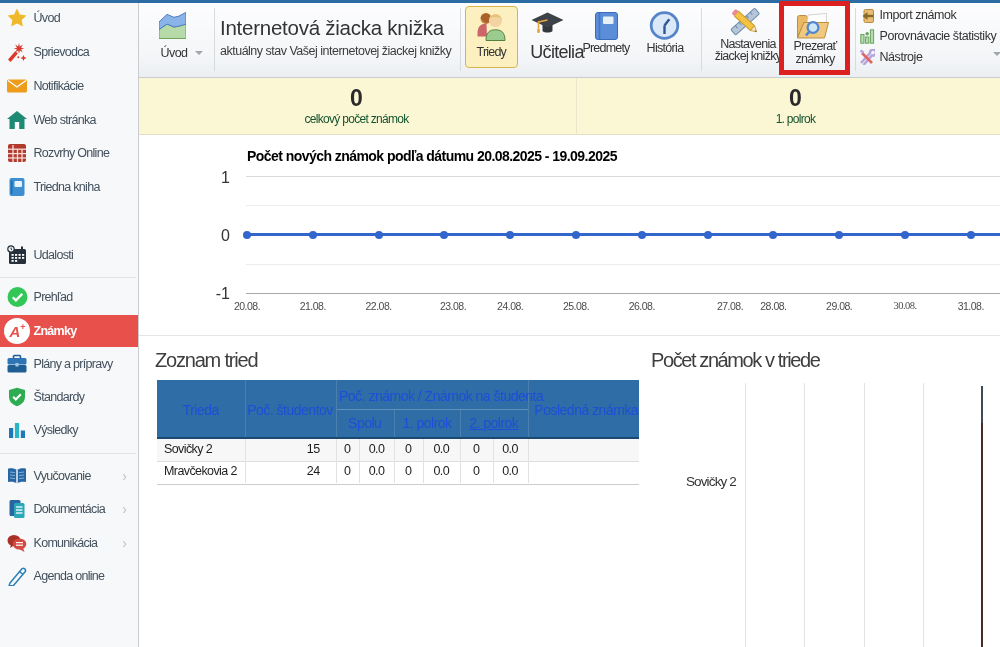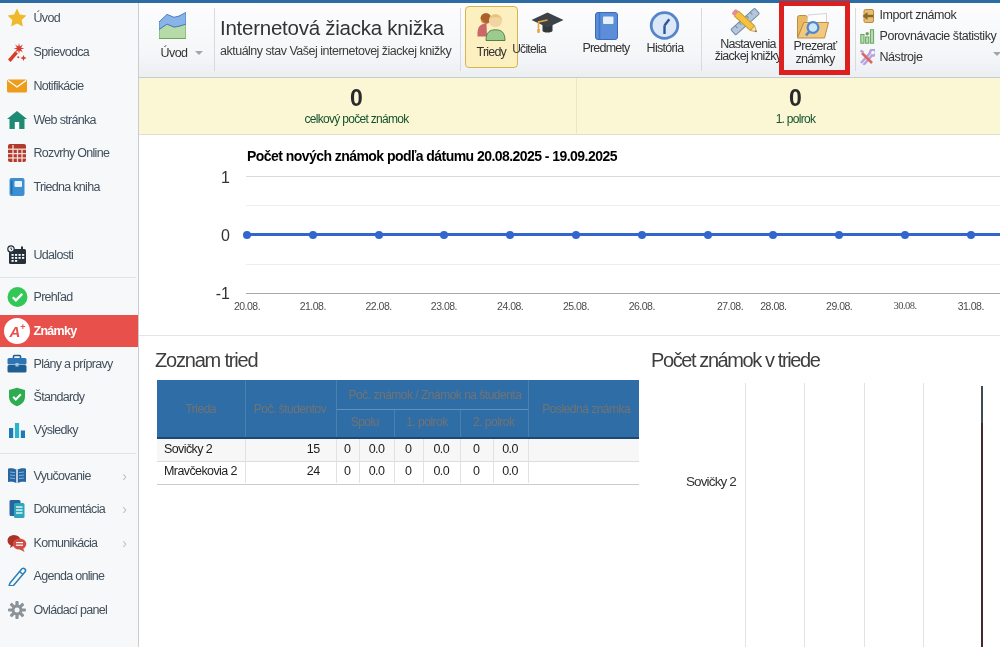--- a/index.html
+++ b/index.html
@@ -38,21 +38,21 @@
   #ydiv{position:absolute;left:439px;top:0;width:1px;height:57px;background:#eae6c9;}
   
   .grid{position:absolute;left:246px;width:754px;height:1px;}
   .ylab{position:absolute;width:40px;text-align:right;font-size:16px;color:#333;}
   .xlab{position:absolute;font-size:10.5px;letter-spacing:-0.5px;color:#4c4c4c;width:50px;text-align:center;}
   .dot{position:absolute;width:8px;height:8px;border-radius:50%;background:#3366cc;}
   
   .h2x{position:absolute;font-size:20px;line-height:20px;color:#3e3e3e;white-space:nowrap;}
   
   #tbl{left:157px;top:380px;width:482px;height:104px;font-size:13px;}
-  .th{position:absolute;color:#737373;white-space:nowrap;font-size:12px;letter-spacing:-0.5px;}
+  .th{position:absolute;color:#1d4ed8;white-space:nowrap;font-size:14px;letter-spacing:-0.5px;}
   .td{position:absolute;color:#1d1d1d;font-size:12.5px;letter-spacing:-0.6px;white-space:nowrap;}
   .vline{position:absolute;width:1px;background:#e2e2e2;}
   
   .rgrid{position:absolute;width:1px;background:#e3e3e3;}
 </style>
 </head>
 <body>
 <div class="abs" id="topline"></div>
 
 <div class="abs" id="sidebar">
@@ -217,33 +217,20 @@
     <span class="lb">Komunikácia</span>
     <span class="chev">›</span>
   </div>
   <div class="sitem" style="top:559px;">
     <svg class="ic" viewBox="0 0 20 20">
       <path d="M3 17L14.5 3.2c.8-1 2.3-1.1 3.2-.3.9.8 1 2.3.2 3.2L6.5 19.5 2 20z" fill="none" stroke="#2980b9" stroke-width="1.5"></path>
       <line x1="12.5" y1="5.5" x2="15.8" y2="8.3" stroke="#2980b9" stroke-width="1.5"></line>
     </svg>
     <span class="lb">Agenda online</span>
   </div>
-  <div class="sitem" style="top:592.5px;">
-    <svg class="ic" viewBox="0 0 20 20">
-      <g fill="#8b9398">
-        <rect x="8.4" y="1" width="3.2" height="18" rx="1"></rect>
-        <rect x="1" y="8.4" width="18" height="3.2" rx="1"></rect>
-        <rect x="8.4" y="1" width="3.2" height="18" rx="1" transform="rotate(45 10 10)"></rect>
-        <rect x="8.4" y="1" width="3.2" height="18" rx="1" transform="rotate(-45 10 10)"></rect>
-        <circle cx="10" cy="10" r="5.4"></circle>
-      </g>
-      <circle cx="10" cy="10" r="2.5" fill="#f7f8f9"></circle>
-    </svg>
-    <span class="lb">Ovládací panel</span>
-  </div>
 </div>
 
 <div class="abs" id="topbar">
 
   <svg class="abs" style="left:22px;top:9px;" width="27" height="27" viewBox="0 0 27 27">
     <path d="M0 17.6 L8 12.1 L15 15 L20 14.2 L27 12.1 L27 26.5 L0 26.5 Z" fill="#b7daa9" stroke="#71a558" stroke-width="1"></path>
     <path d="M0 10 L8 2.4 L15 5.3 L20 4.1 L27 0.4 L27 12.1 L20 14.2 L15 15 L8 12.1 L0 17.6 Z" fill="#8ab4e8" stroke="#4a7cc7" stroke-width="1"></path>
   </svg>
   <div class="abs" style="left:7px;top:43px;width:60px;text-align:center;font-size:12.5px;letter-spacing:-0.6px;color:#333;">Úvod</div>
   <div class="abs" style="left:58px;top:48px;width:0;height:0;border-left:4.7px solid transparent;border-right:4.7px solid transparent;border-top:4.7px solid #a0a6ab;"></div>
@@ -263,21 +250,21 @@
     <path d="M12 30.5 C12 22.5 15.5 19.8 21.5 19.8 C27.5 19.8 31 22.5 31 30.5 Z" fill="#9ccb8f" stroke="#55813f" stroke-width="1"></path>
   </svg>
   <div class="abs" style="left:328px;top:42px;width:52.5px;text-align:center;font-size:12.5px;letter-spacing:-0.8px;color:#333;">Triedy</div>
 
   <svg class="abs" style="left:393px;top:8.3px;" width="35" height="29" viewBox="0 0 35 29">
     <path d="M12.5 13 v6.8 c0 2.4 10 2.4 10 0 V13 Z" fill="#33383d"></path>
     <polygon points="17.5,1.5 33.5,9 17.5,16.5 1.5,9" fill="#3c4248"></polygon>
     <path d="M17.5 9 L8.5 11 L8.5 17.5" fill="none" stroke="#e8a33d" stroke-width="1.6"></path>
     <rect x="7.2" y="17.5" width="2.6" height="4.5" rx="1" fill="#e8a33d"></rect>
   </svg>
-  <div class="abs" style="left:362px;top:39.3px;width:60px;text-align:center;font-size:12px;letter-spacing:-0.7px;color:#333;">Učitelia</div>
+  <div class="abs" style="left:390px;top:39.3px;width:60px;text-align:center;font-size:18px;letter-spacing:-0.7px;color:#333;">Učitelia</div>
 
   <svg class="abs" style="left:457.5px;top:9px;" width="23" height="28" viewBox="0 0 23 28">
     <rect x="0.5" y="0.5" width="22" height="27" rx="2.5" fill="#5b8dd9" stroke="#3a6ab8" stroke-width="1"></rect>
     <path d="M4.5 0.5 V27.5" stroke="#4377c4" stroke-width="1.6"></path>
     <rect x="8" y="4.5" width="10.5" height="7.5" rx="1" fill="#e7eff9"></rect>
   </svg>
   <div class="abs" style="left:439px;top:38.3px;width:60px;text-align:center;font-size:12.5px;letter-spacing:-0.8px;color:#333;">Predmety</div>
 
   <svg class="abs" style="left:511.8px;top:8.3px;" width="31" height="29" viewBox="0 0 31 29">
     <ellipse cx="15.5" cy="14.5" rx="13.3" ry="12.8" fill="#dbe8f8" stroke="#5585c8" stroke-width="2.8"></ellipse>
@@ -372,21 +359,21 @@
   <div class="dot" style="left:572px;top:230.5px;"></div>
   <div class="dot" style="left:637.8px;top:230.5px;"></div>
   <div class="dot" style="left:703.6px;top:230.5px;"></div>
   <div class="dot" style="left:769.4px;top:230.5px;"></div>
   <div class="dot" style="left:835.2px;top:230.5px;"></div>
   <div class="dot" style="left:901px;top:230.5px;"></div>
   <div class="dot" style="left:966.8px;top:230.5px;"></div>
   <div class="xlab" style="left:222px;top:299.5px;">20.08.</div>
   <div class="xlab" style="left:287.8px;top:299.5px;">21.08.</div>
   <div class="xlab" style="left:353.6px;top:299.5px;">22.08.</div>
-  <div class="xlab" style="left:407px;top:299.5px;text-align:right;">23.08.</div>
+  <div class="xlab" style="left:428px;top:299.5px;">23.08.</div>
   <div class="xlab" style="left:485.2px;top:299.5px;">24.08.</div>
   <div class="xlab" style="left:551px;top:299.5px;">25.08.</div>
   <div class="xlab" style="left:616.8px;top:299.5px;">26.08.</div>
   <div class="xlab" style="left:705px;top:299.5px;">27.08.</div>
   <div class="xlab" style="left:748.4px;top:299.5px;">28.08.</div>
   <div class="xlab" style="left:814.2px;top:299.5px;">29.08.</div>
   <div class="xlab" style="left:880px;top:299.5px;font-family:Liberation Serif, serif;">30.08.</div>
   <div class="xlab" style="left:945.8px;top:299.5px;">31.08.</div>
 </div>
 
@@ -402,21 +389,21 @@
   <div class="abs" style="left:87.5px;top:0;width:1px;height:57px;background:#4a7fae;"></div>
   <div class="abs" style="left:178.5px;top:0;width:1px;height:57px;background:#4a7fae;"></div>
   <div class="abs" style="left:237px;top:29.5px;width:1px;height:27.5px;background:#4a7fae;"></div>
   <div class="abs" style="left:303px;top:29.5px;width:1px;height:27.5px;background:#4a7fae;"></div>
   <div class="abs" style="left:370.5px;top:0;width:1px;height:57px;background:#4a7fae;"></div>
   <div class="th" style="left:0;top:22px;width:87.5px;text-align:center;">Trieda</div>
   <div class="th" style="left:87.5px;top:22px;width:91px;text-align:center;">Poč. študentov</div>
   <div class="th" style="left:182px;top:7.5px;width:192px;text-align:center;">Poč. známok / Známok na študenta</div>
   <div class="th" style="left:178.5px;top:35px;width:58.5px;text-align:center;">Spolu</div>
   <div class="th" style="left:237px;top:35px;width:66px;text-align:center;">1. polrok</div>
-  <div class="th" style="left:303px;top:35px;width:67.5px;text-align:center;">2. polrok</div>
+  <div class="th" style="left:303px;top:35px;width:67.5px;text-align:center;text-decoration:underline;">2. polrok</div>
   <div class="th" style="left:373.5px;top:22px;width:111.5px;text-align:center;">Posledná známka</div>
 
   <div class="abs" style="left:0;top:59px;width:482px;height:22px;background:#f7f7f7;border-bottom:1px solid #dddddd;"></div>
   <div class="abs" style="left:0;top:82px;width:482px;height:21.5px;background:#ffffff;border-bottom:1px solid #cccccc;"></div>
   <div class="vline" style="left:87.5px;top:59px;height:44px;"></div>
   <div class="vline" style="left:178.5px;top:59px;height:44px;"></div>
   <div class="vline" style="left:202px;top:59px;height:44px;"></div>
   <div class="vline" style="left:237px;top:59px;height:44px;"></div>
   <div class="vline" style="left:265.5px;top:59px;height:44px;"></div>
   <div class="vline" style="left:303px;top:59px;height:44px;"></div>

